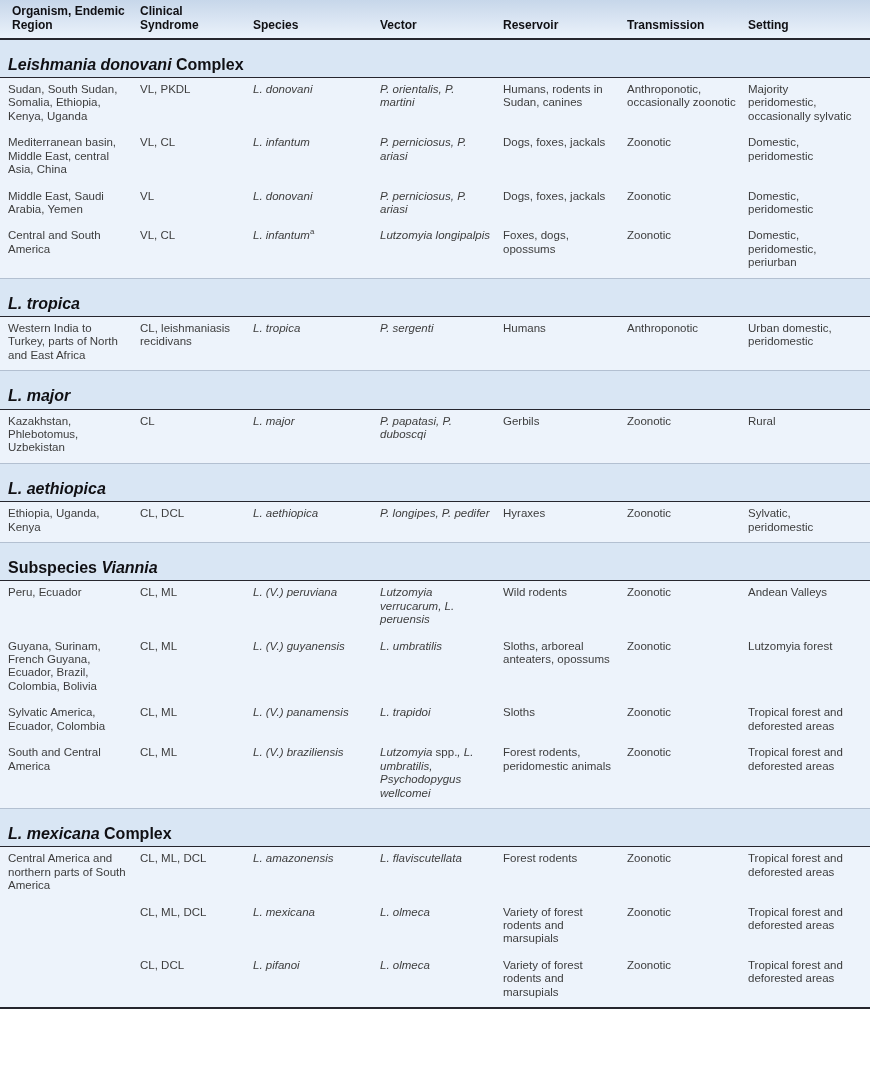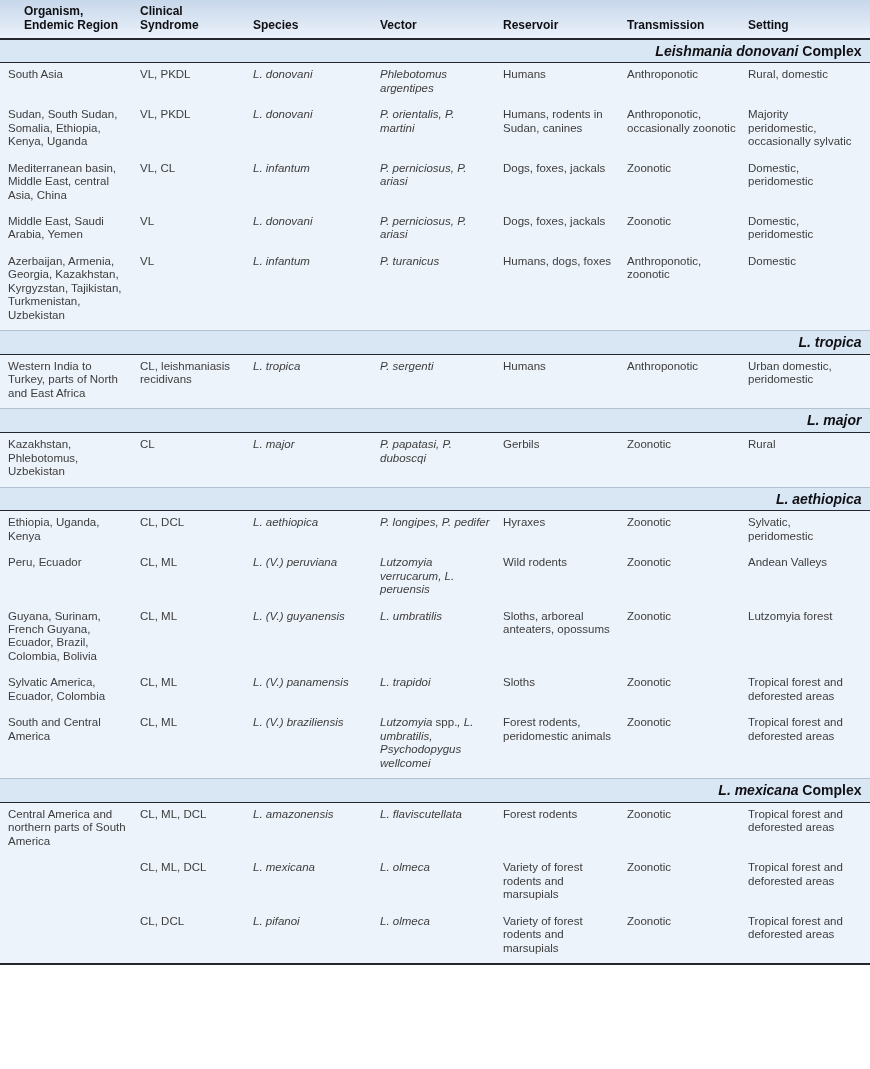--- a/index.html
+++ b/index.html
@@ -32,32 +32,31 @@
     background:linear-gradient(to bottom, var(--header-gradient-top), var(--header-gradient-bottom));
     border-bottom:2px solid var(--rule-dark);
     color:var(--text-heading);
     font-size:12px;
     font-weight:bold;
     text-align:left;
     vertical-align:bottom;
     padding:5px 10px 5px 0;
     line-height:1.15;
   }
-  thead th:first-child{padding-left:24px;}
+  thead th:first-child{padding-left:12px;}
 
   tr.section td{
     background:var(--section-band);
     border-top:1px solid #b3c0d1;
     border-bottom:1.5px solid var(--rule-dark);
     color:var(--text-heading);
-    font-size:14px;
+    font-size:16px;
     font-weight:bold;
-    padding:3px 8px 3px 8px;
+    padding:15px 8px 3px 8px;
     line-height:1.2;
-    text-align:right;
   }
   tr.section .it{font-style:italic;}
 
   tbody td{
     background:var(--row-background);
     vertical-align:top;
     font-size:11.5px;
     line-height:1.17;
     padding:5px 12px 8px 0;
     color:var(--text-body);
@@ -92,29 +91,20 @@
         <th>Reservoir</th>
         <th>Transmission</th>
         <th>Setting</th>
       </tr>
   </thead>
   <tbody>
       <tr class="section">
         <td colspan="7"><span class="it">Leishmania donovani</span><span> Complex</span></td>
       </tr>
       <tr class="data">
-        <td>South Asia</td>
-        <td>VL, PKDL</td>
-        <td class="latin">L. donovani</td>
-        <td class="latin">Phlebotomus argentipes</td>
-        <td>Humans</td>
-        <td>Anthroponotic</td>
-        <td>Rural, domestic</td>
-      </tr>
-      <tr class="data">
         <td>Sudan, South Sudan, Somalia, Ethiopia, Kenya, Uganda</td>
         <td>VL, PKDL</td>
         <td class="latin">L. donovani</td>
         <td class="latin">P. orientalis, P. martini</td>
         <td>Humans, rodents in Sudan, canines</td>
         <td>Anthroponotic, occasionally zoonotic</td>
         <td>Majority peridomestic, occasionally sylvatic</td>
       </tr>
       <tr class="data">
         <td>Mediterranean basin, Middle East, central Asia, China</td>
@@ -128,27 +118,27 @@
       <tr class="data">
         <td>Middle East, Saudi Arabia, Yemen</td>
         <td>VL</td>
         <td class="latin">L. donovani</td>
         <td class="latin">P. perniciosus, P. ariasi</td>
         <td>Dogs, foxes, jackals</td>
         <td>Zoonotic</td>
         <td>Domestic, peridomestic</td>
       </tr>
       <tr class="data">
-        <td>Azerbaijan, Armenia, Georgia, Kazakhstan, Kyrgyzstan, Tajikistan, Turkmenistan, Uzbekistan</td>
-        <td>VL</td>
-        <td class="latin">L. infantum</td>
-        <td class="latin">P. turanicus</td>
-        <td>Humans, dogs, foxes</td>
-        <td>Anthroponotic, zoonotic</td>
-        <td>Domestic</td>
+        <td>Central and South America</td>
+        <td>VL, CL</td>
+        <td class="latin">L. infantum<sup class="roman">a</sup></td>
+        <td class="latin">Lutzomyia longipalpis</td>
+        <td>Foxes, dogs, opossums</td>
+        <td>Zoonotic</td>
+        <td>Domestic, peridomestic, periurban</td>
       </tr>
       <tr class="section">
         <td colspan="7"><span class="it">L. tropica</span></td>
       </tr>
       <tr class="data">
         <td>Western India to Turkey, parts of North and East Africa</td>
         <td>CL, leishmaniasis recidivans</td>
         <td class="latin">L. tropica</td>
         <td class="latin">P. sergenti</td>
         <td>Humans</td>
@@ -172,20 +162,23 @@
       </tr>
       <tr class="data">
         <td>Ethiopia, Uganda, Kenya</td>
         <td>CL, DCL</td>
         <td class="latin">L. aethiopica</td>
         <td class="latin">P. longipes, P. pedifer</td>
         <td>Hyraxes</td>
         <td>Zoonotic</td>
         <td>Sylvatic, peridomestic</td>
       </tr>
+      <tr class="section">
+        <td colspan="7"><span>Subspecies </span><span class="it">Viannia</span></td>
+      </tr>
       <tr class="data">
         <td>Peru, Ecuador</td>
         <td>CL, ML</td>
         <td class="latin">L. (V.) peruviana</td>
         <td class="latin">Lutzomyia verrucarum, L. peruensis</td>
         <td>Wild rodents</td>
         <td>Zoonotic</td>
         <td>Andean Valleys</td>
       </tr>
       <tr class="data">

